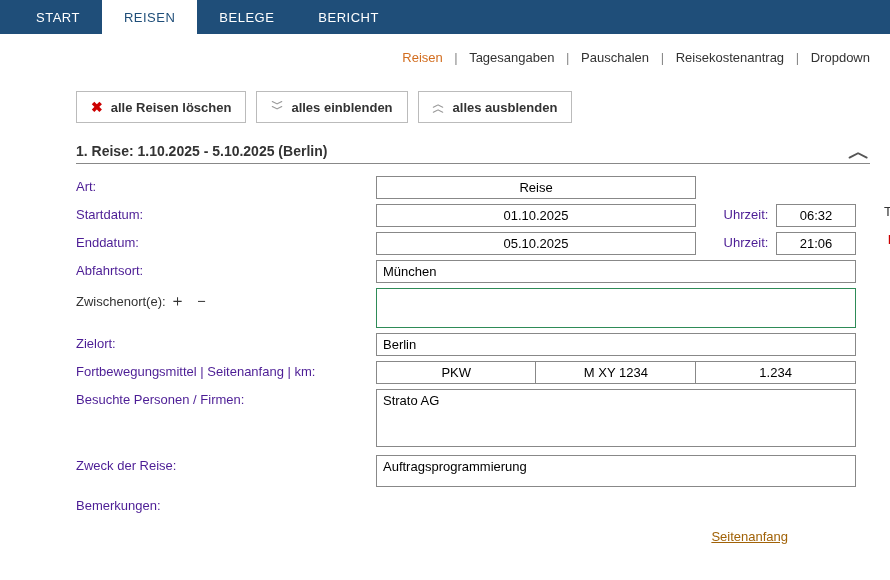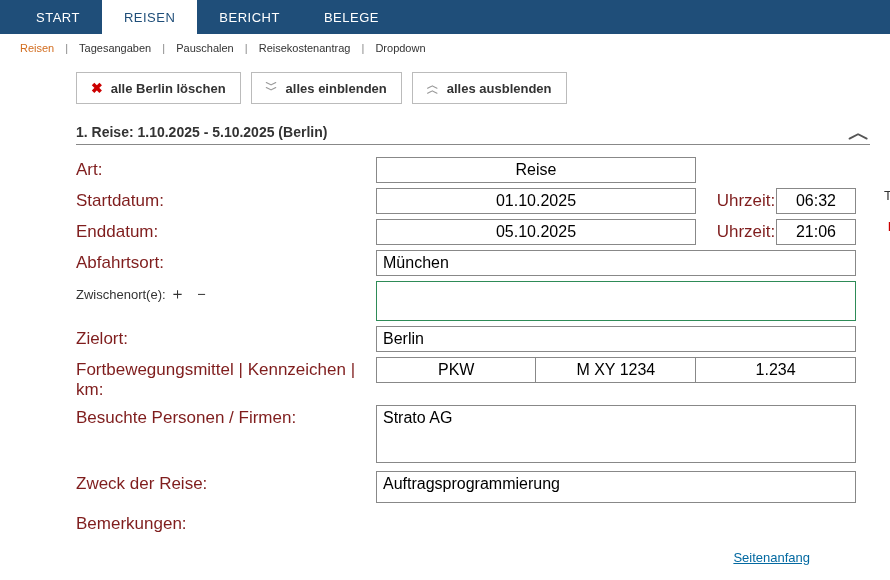--- a/index.html
+++ b/index.html
@@ -30,23 +30,24 @@
     cursor: pointer;
   }
   .topnav .tab.active {
     background: #fff;
     color: #1f4e79;
     font-weight: 500;
   }
 
   
   .subnav {
-    padding: 8px 20px;
-    font-size: 11px;
+    padding: 16px 20px;
+    font-size: 13px;
     color: #333;
+    text-align: right;
   }
   .subnav .link { cursor: pointer; }
   .subnav .link.active { color: #d26d1f; }
   .subnav .sep { color: #888; margin: 0 8px; }
 
   
   .actions-row {
     padding: 10px 0 10px 76px;
     display: flex;
     gap: 10px;
@@ -91,29 +92,29 @@
   
   .form {
     padding: 12px 20px 10px 76px;
     display: grid;
     grid-template-columns: 300px 320px 80px 80px 1fr;
     row-gap: 5px;
     align-items: start;
   }
   .lbl {
     padding-top: 3px;
-    font-size: 17px;
-    color: #7f1d1d;
+    font-size: 13px;
+    color: #4c1d95;
   }
   .lbl.mid { text-align: center; padding-left: 20px; }
 
   input[type=text], textarea {
     border: 1px solid #888;
     font-family: inherit;
-    font-size: 16px;
+    font-size: 13px;
     padding: 3px 6px;
     width: 100%;
   }
   .centered { text-align: center; }
   .cell-input { width: 160px; justify-self: start; }
   .cell-input-full { grid-column: 2 / span 3; }
   .small-input { width: 70px; }
 
   textarea {
     resize: none;
@@ -141,54 +142,54 @@
     font-size: 13px;
     padding-left: 28px;
     white-space: nowrap;
   }
   .side-link { cursor:pointer; display:flex; align-items:center; gap:8px; justify-content:flex-end; padding-right:4px;}
   .side-link.delete { color:#c00; }
 
   
   .footer {
     text-align: right;
-    padding: 6px 80px 10px 0;
-    color: #0369a1;
+    padding: 6px 102px 10px 0;
+    color: #a16207;
     text-decoration: underline;
     cursor: pointer;
     font-size: 13px;
   }
 
 </style>
 </head>
 <body>
 
 <div class="topnav">
   <div class="tab">START</div>
   <div class="tab active">REISEN</div>
+  <div class="tab">BELEGE</div>
   <div class="tab">BERICHT</div>
-  <div class="tab">BELEGE</div>
 </div>
 
 <div class="subnav">
   <span class="link active">Reisen</span>
   <span class="sep">|</span>
   <span class="link">Tagesangaben</span>
   <span class="sep">|</span>
   <span class="link">Pauschalen</span>
   <span class="sep">|</span>
   <span class="link">Reisekostenantrag</span>
   <span class="sep">|</span>
   <span class="link">Dropdown</span>
 </div>
 
 <div class="actions-row">
   <div class="action-btn">
     <span class="icon-x">✖</span>
-    <span>alle Berlin löschen</span>
+    <span>alle Reisen löschen</span>
   </div>
   <div class="action-btn">
     <span class="icon-chev">
         <span>﹀</span>
         <span>﹀</span>
       </span>
     <span>alles einblenden</span>
   </div>
   <div class="action-btn">
     <span class="icon-chev">
@@ -248,21 +249,21 @@
   </div>
   <div class="zwischen-wrap">
     <textarea style=""></textarea>
   </div>
   <div></div>
 
   <div class="lbl">Zielort:</div>
   <div class="cell-input-full"><input type="text" value="Berlin" style=""></div>
   <div></div>
 
-  <div class="lbl">Fortbewegungsmittel | Kennzeichen | km:</div>
+  <div class="lbl">Fortbewegungsmittel | Seitenanfang | km:</div>
   <div class="fort-row">
     <input type="text" class="fort-pkw" value="PKW" style="">
     <input type="text" class="fort-kz" value="M XY 1234" style="">
     <input type="text" class="fort-km" value="1.234" style="">
   </div>
   <div></div>
 
   <div class="lbl">Besuchte Personen / Firmen:</div>
   <div class="cell-input-full"><textarea class="ta-tall" style="">Strato AG</textarea></div>
   <div></div>

